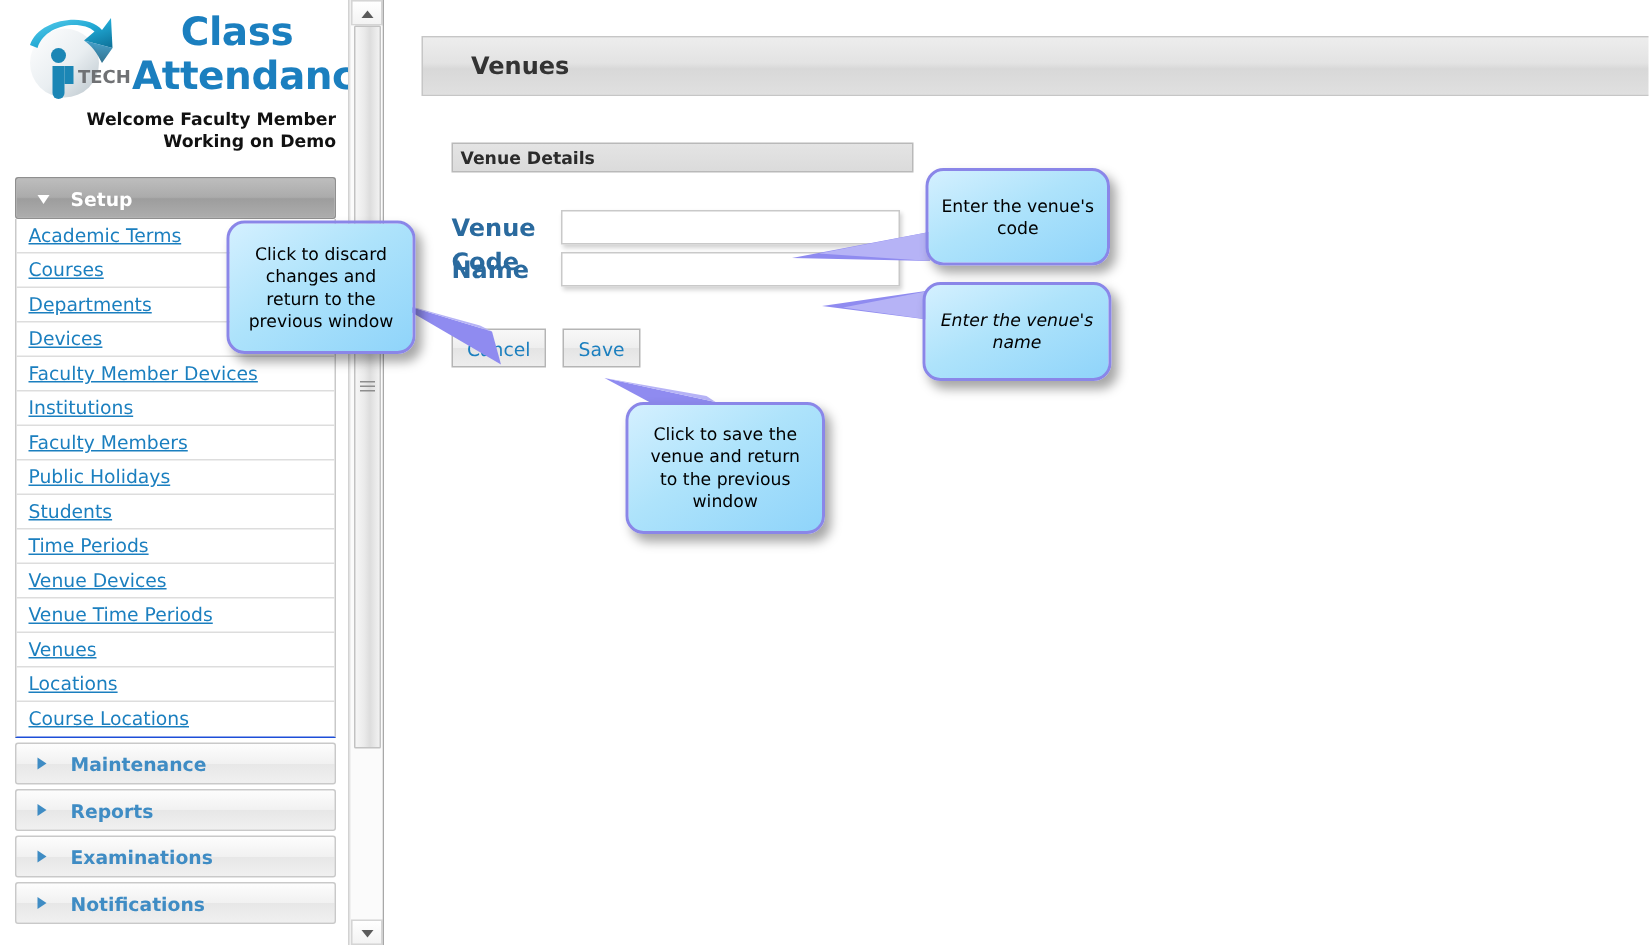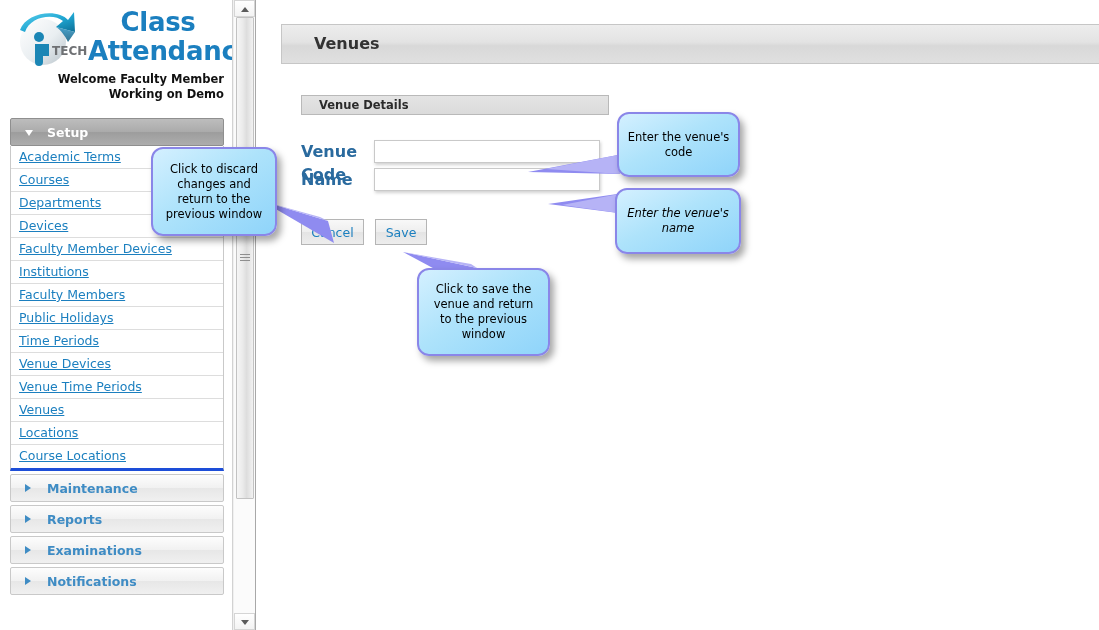--- a/index.html
+++ b/index.html
@@ -102,21 +102,21 @@
     border-top: 6px solid #ffffff;
     border-left: 4px solid transparent;
     border-right: 4px solid transparent;
   }
 
   
   #setup-links {
     margin: 0 8px 0 10px;
     border-left: 1px solid #c9c9c9;
     border-right: 1px solid #c9c9c9;
-    border-bottom: 3px solid #1d4ed8;
+    border-bottom: 1px solid #1d4ed8;
     background: #ffffff;
   }
   .nav-link {
     display: block;
     height: 23px;
     line-height: 22px;
     padding-left: 8px;
     border-bottom: 1px solid #dddddd;
     font-size: 12.5px;
     color: #1b7fbf;
@@ -211,21 +211,21 @@
   }
 
   
   #form-area { position: absolute; left: 44px; top: 95px; }
 
   #section-bar {
     width: 308px; height: 20px;
     background: linear-gradient(to bottom,#e4e4e4 0%,#dbdbdb 100%);
     border: 1px solid #b9b9b9;
     line-height: 19px;
-    padding-left: 17px;
+    padding-left: 5px;
     font-size: 11.5px;
     font-weight: bold;
     color: #2b2b2b;
   }
 
   .field-row {
     position: relative;
     height: 25px;
     margin-top: 0;
   }
@@ -352,20 +352,21 @@
 
     <div id="setup-links">
       <a class="nav-link">Academic Terms</a>
       <a class="nav-link">Courses</a>
       <a class="nav-link">Departments</a>
       <a class="nav-link">Devices</a>
       <a class="nav-link">Faculty Member Devices</a>
       <a class="nav-link">Institutions</a>
       <a class="nav-link">Faculty Members</a>
       <a class="nav-link">Public Holidays</a>
+      <a class="nav-link">Students</a>
       <a class="nav-link">Time Periods</a>
       <a class="nav-link">Venue Devices</a>
       <a class="nav-link">Venue Time Periods</a>
       <a class="nav-link">Venues</a>
       <a class="nav-link">Locations</a>
       <a class="nav-link">Course Locations</a>
     </div>
 
     <div class="group-spacer"></div>
     <div class="group-header">

